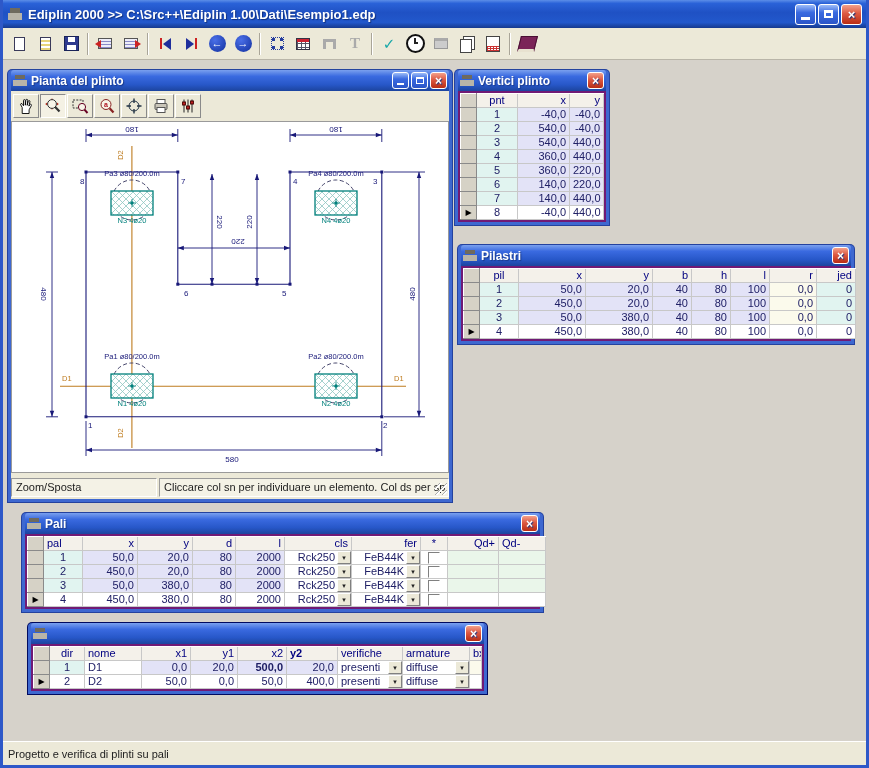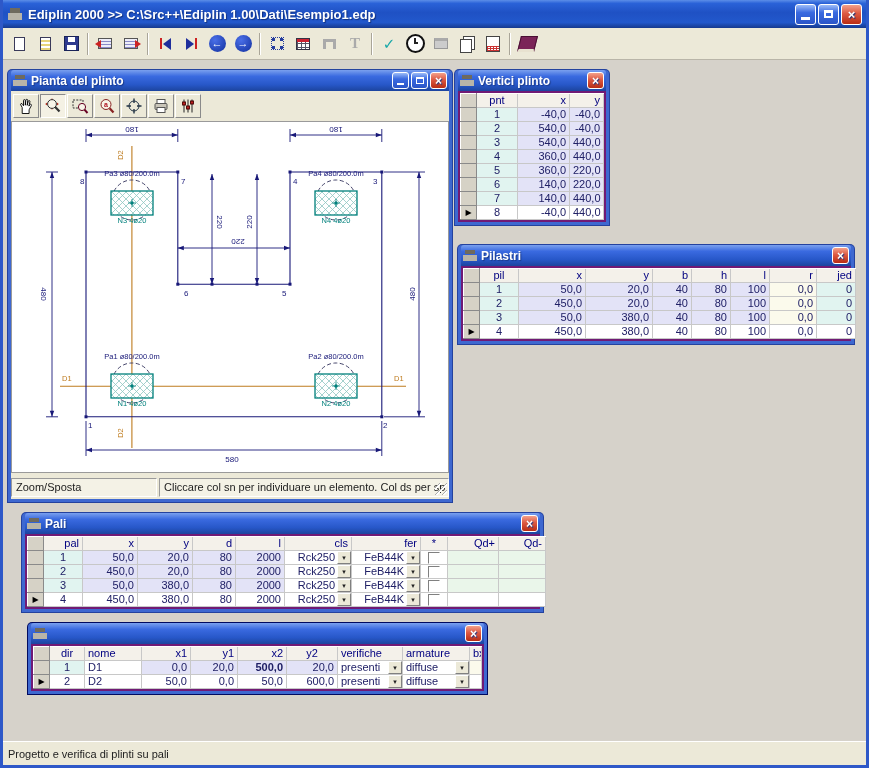--- a/index.html
+++ b/index.html
@@ -590,30 +590,30 @@
             <span class="wbtn close">
               <span>×</span>
             </span>
           </span>
       </div>
       <div class="wbody gridwrap">
           <table class="grid">
             <tbody>
               <tr>
                 <th class="sel"></th>
-                <th style="width: 32px; text-align: right;">pal</th>
+                <th style="width: 32px; text-align: left;">pal</th>
                 <th style="width: 48px; text-align: right;">x</th>
                 <th style="width: 48px; text-align: right;">y</th>
                 <th style="width: 36px; text-align: right;">d</th>
                 <th style="width: 42px; text-align: right;">l</th>
                 <th style="width: 60px; text-align: right;">cls</th>
                 <th style="width: 62px; text-align: right;">fer</th>
                 <th style="width: 20px; text-align: center;">*</th>
                 <th style="width: 44px; text-align: right;">Qd+</th>
-                <th style="width: 40px; text-align: right;">Qd-</th>
+                <th style="width: 40px; text-align: left;">Qd-</th>
                 <th style="text-align: left;">pqp</th>
               </tr>
               <tr>
                 <td class="sel"></td>
                 <td style="background: rgb(225, 244, 240); text-align: center;">1</td>
                 <td style="background: rgb(227, 227, 247); text-align: right;">50,0</td>
                 <td style="background: rgb(227, 227, 247); text-align: right;">20,0</td>
                 <td style="background: rgb(227, 227, 247); text-align: right;">80</td>
                 <td style="background: rgb(227, 227, 247); text-align: right;">2000</td>
                 <td class="dropcell" style="background: rgb(255, 255, 255);">
@@ -718,21 +718,21 @@
       <div class="wbody gridwrap">
           <table class="grid">
             <tbody>
               <tr>
                 <th class="sel"></th>
                 <th style="width: 28px; text-align: center;">dir</th>
                 <th style="width: 50px; text-align: left;">nome</th>
                 <th style="width: 42px; text-align: right;">x1</th>
                 <th style="width: 40px; text-align: right;">y1</th>
                 <th style="width: 42px; text-align: right;">x2</th>
-                <th style="width: 44px; text-align: center;">y2</th>
+                <th style="width: 44px; text-align: left; font-weight: bold;">y2</th>
                 <th style="width: 58px; text-align: left;">verifiche</th>
                 <th style="width: 60px; text-align: left;">armature</th>
                 <th style="text-align: right;">bxa</th>
               </tr>
               <tr>
                 <td class="sel"></td>
                 <td style="background: rgb(225, 244, 240); text-align: center;">1</td>
                 <td style="background: rgb(255, 255, 255); text-align: left;">D1</td>
                 <td style="background: rgb(227, 227, 247); text-align: right;">0,0</td>
                 <td style="background: rgb(227, 227, 247); text-align: right;">20,0</td>
@@ -748,21 +748,21 @@
                 </td>
                 <td style="background: rgb(251, 250, 236); text-align: right;"></td>
               </tr>
               <tr>
                 <td class="sel">▶</td>
                 <td style="background: rgb(255, 255, 255); text-align: center;">2</td>
                 <td style="background: rgb(255, 255, 255); text-align: left;">D2</td>
                 <td style="background: rgb(255, 255, 255); text-align: right;">50,0</td>
                 <td style="background: rgb(255, 255, 255); text-align: right;">0,0</td>
                 <td style="background: rgb(255, 255, 255); text-align: right;">50,0</td>
-                <td style="background: rgb(255, 255, 255); text-align: right;">600,0</td>
+                <td style="background: rgb(255, 255, 255); text-align: right;">400,0</td>
                 <td class="dropcell" style="background: rgb(255, 255, 255);">
                   <span class="dval" style="text-align: left;">presenti</span>
                   <span class="dbtn">▾</span>
                 </td>
                 <td class="dropcell" style="background: rgb(255, 255, 255);">
                   <span class="dval" style="text-align: left;">diffuse</span>
                   <span class="dbtn">▾</span>
                 </td>
                 <td style="background: rgb(255, 255, 255); text-align: right;"></td>
               </tr>

